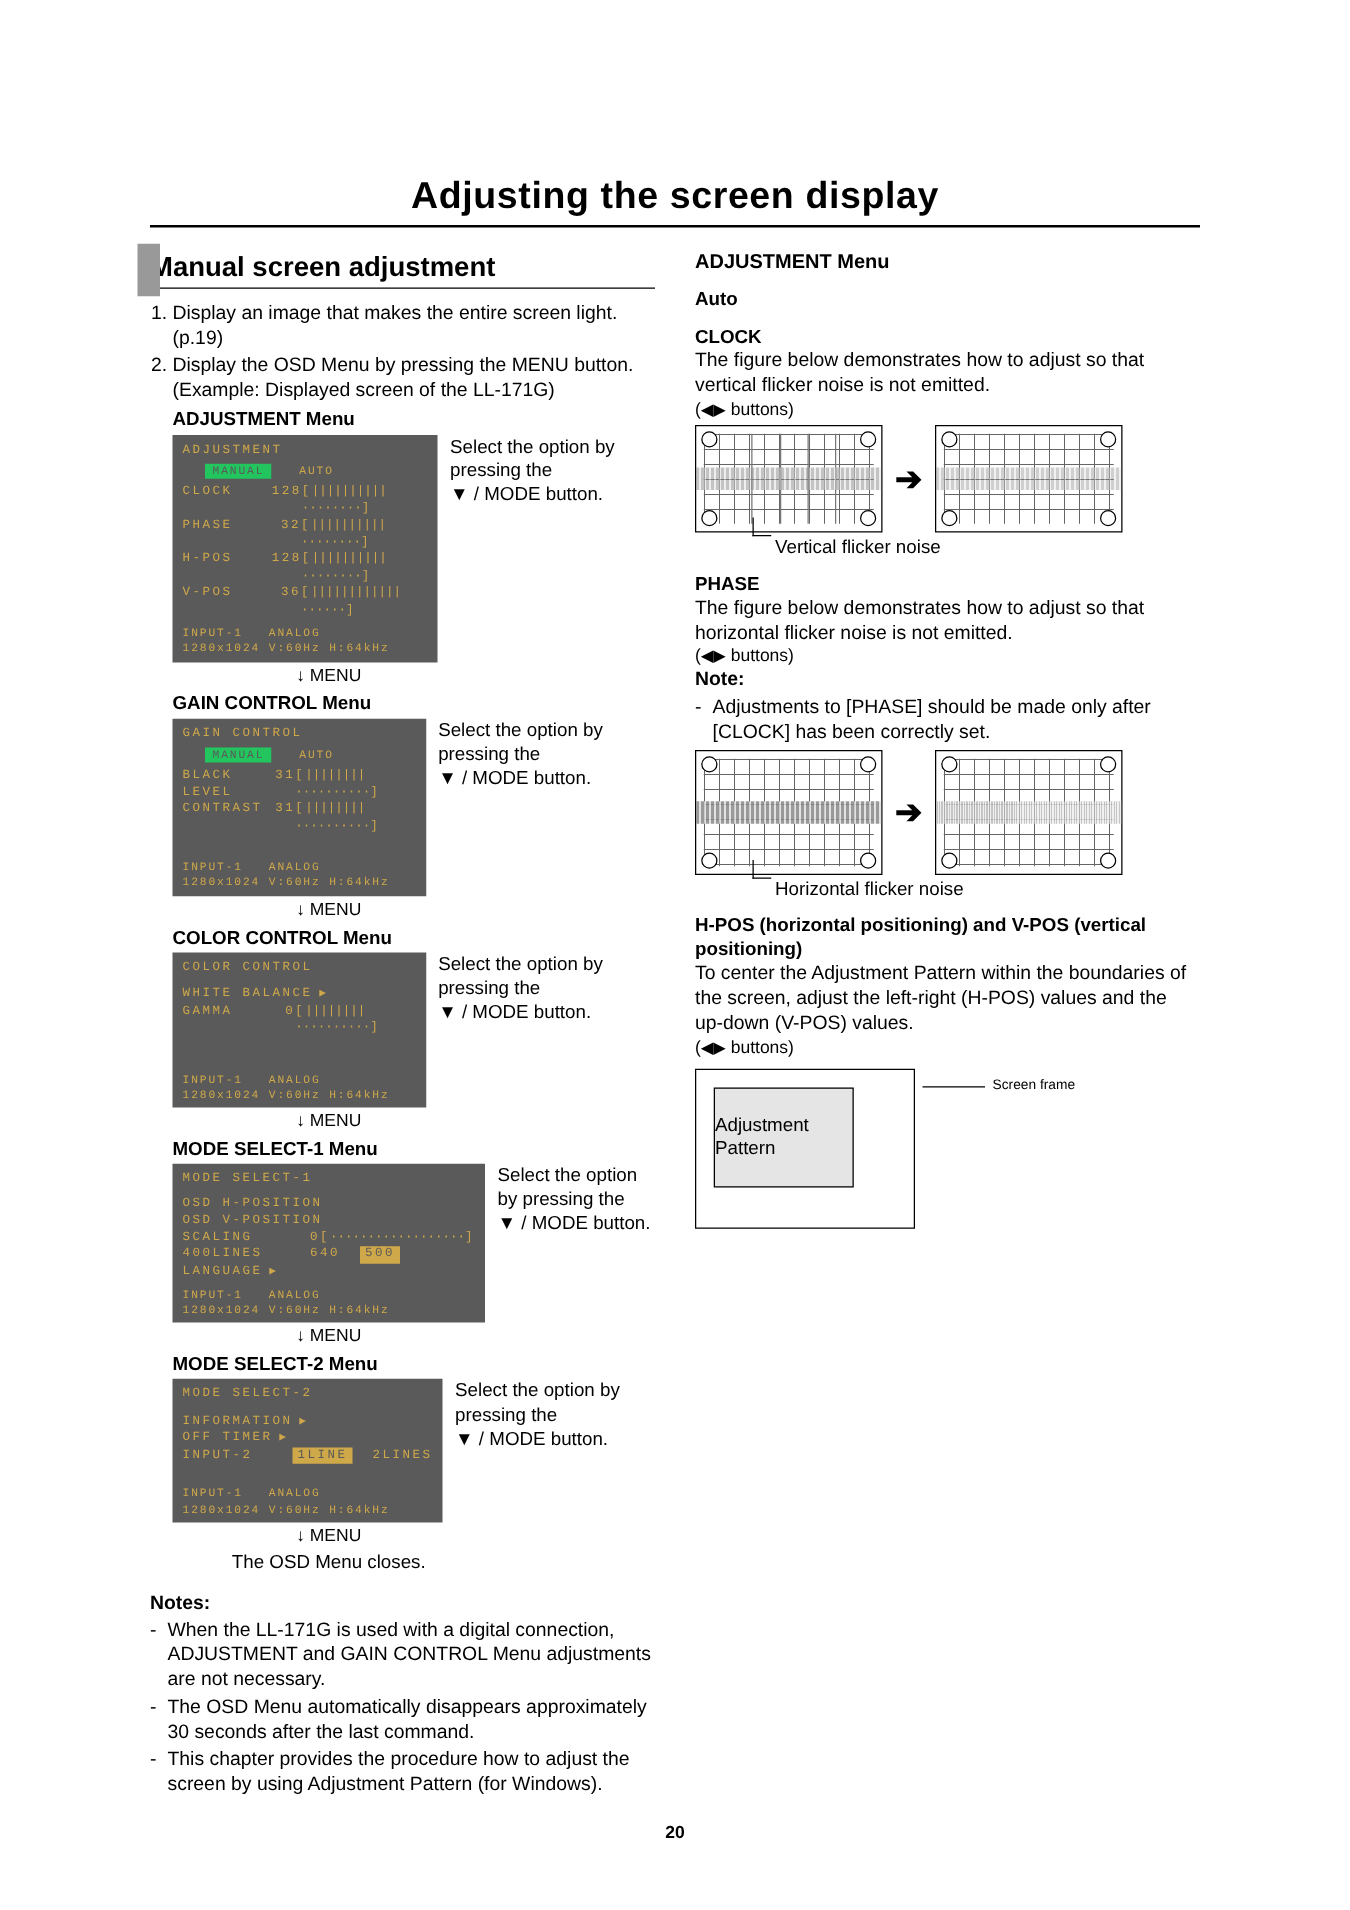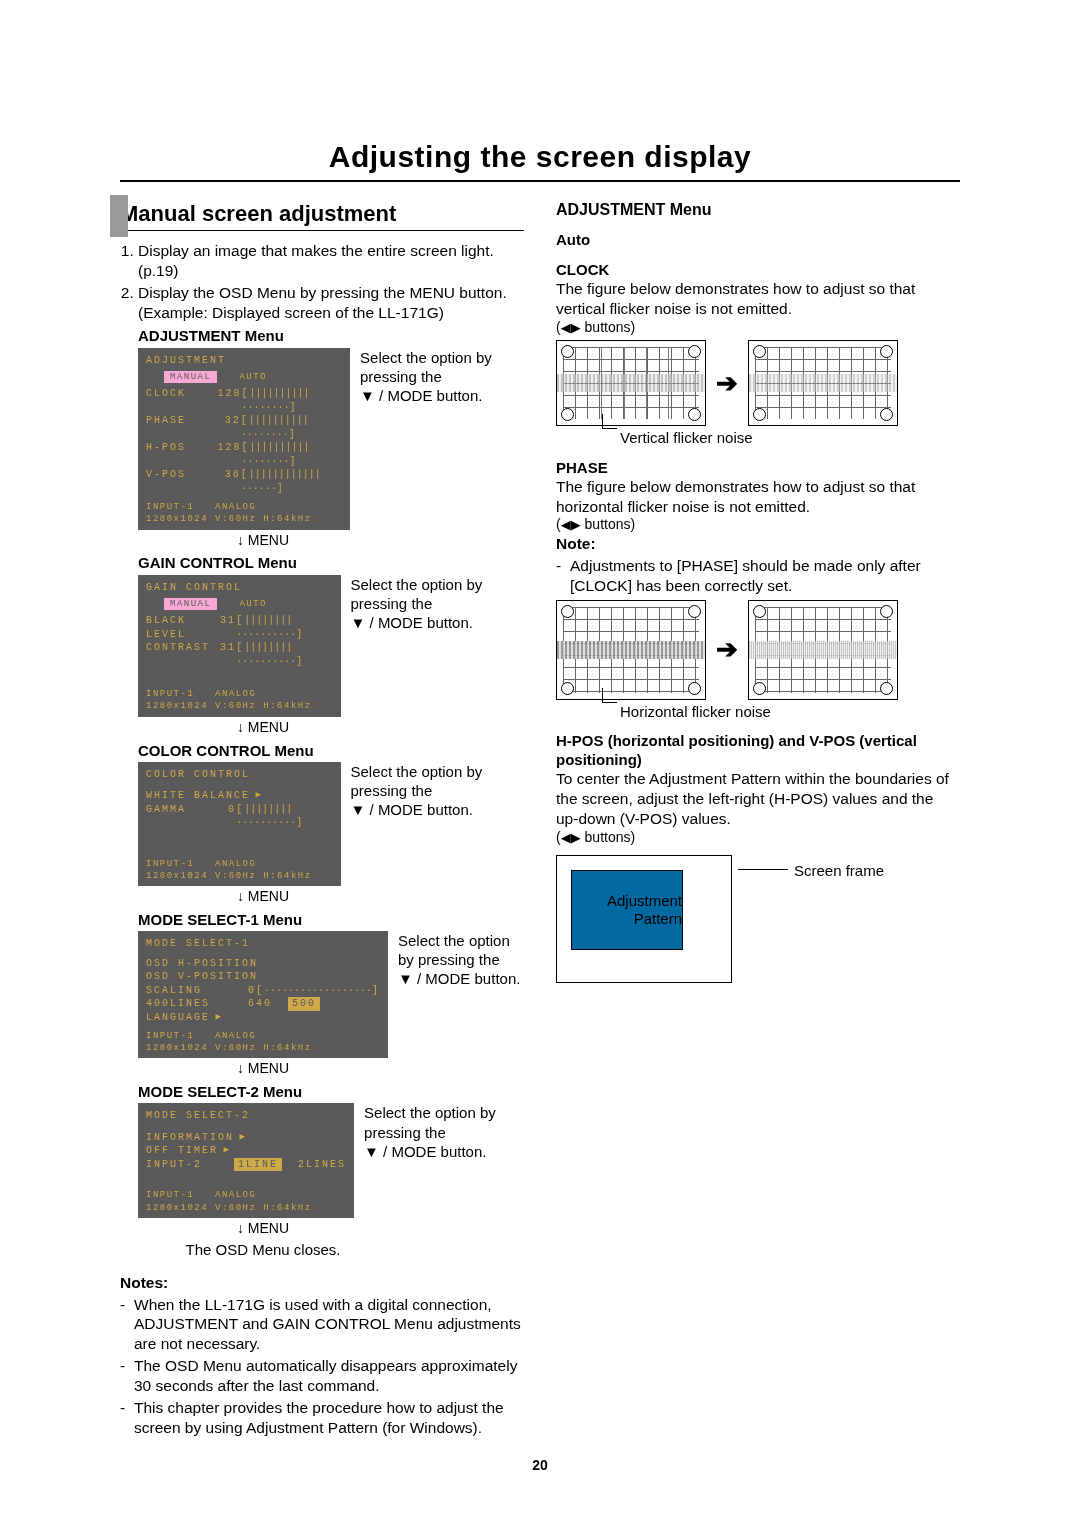--- a/index.html
+++ b/index.html
@@ -79,21 +79,21 @@
     font-family: "Courier New", monospace;
     font-size: 10px;
     letter-spacing: 2px;
     width: 250px;
     padding: 6px 8px 4px 8px;
     line-height: 1.35;
     box-sizing: border-box;
   }
   .osd .osd-title { margin-bottom: 4px; }
   .osd .tabs { display: flex; gap: 22px; margin: 2px 0 4px 18px; font-size: 9px; letter-spacing: 1.5px;}
-  .osd .tabs .sel { background: #f9a8d4; color: #5a5a5a; padding: 0 6px; }
+  .osd .tabs .sel { background: #22c55e; color: #5a5a5a; padding: 0 6px; }
   .osd .row { display: flex; }
   .osd .row .k { width: 88px; }
   .osd .row .v { width: 28px; text-align: right; }
   .osd .row .bar::before {
     content: "[";
   }
   .osd .row .bar::after { content: "]"; }
   .osd .row .bar .fill { letter-spacing: 0; }
   .osd .foot { margin-top: 6px; font-size: 9px; letter-spacing: 1.5px;}
   .side-text {
@@ -202,37 +202,37 @@
     gap: 6px;
   }
   .outer-frame {
     border: 1.2px solid #000;
     width: 174px;
     height: 126px;
     position: relative;
   }
   .inner-frame {
     border: 1.2px solid #000;
-    background: #0369a1;
+    background: #e5e5e5;
     position: absolute;
     left: 14px; top: 14px;
     width: 110px; height: 78px;
     display: flex;
     align-items: center;
     justify-content: center;
     font-size: 15px;
-    text-align: right;
+    text-align: left;
     line-height: 1.2;
   }
   .lead {
     border-top: 1.2px solid #000;
     width: 50px;
     margin-top: 14px;
   }
-  .sf-label { font-size: 15px; margin-top: 6px; }
+  .sf-label { font-size: 11px; margin-top: 6px; }
   .pagenum {
     text-align: center;
     font-weight: bold;
     font-size: 14px;
     margin-top: 18px;
   }
   .tri-down::before{content:"▼"}
   .tri-r::before{content:"▶"}
   .tri-l::before{content:"◀"}
   .arrow-down::before{content:"↓"; font-weight:bold;}

